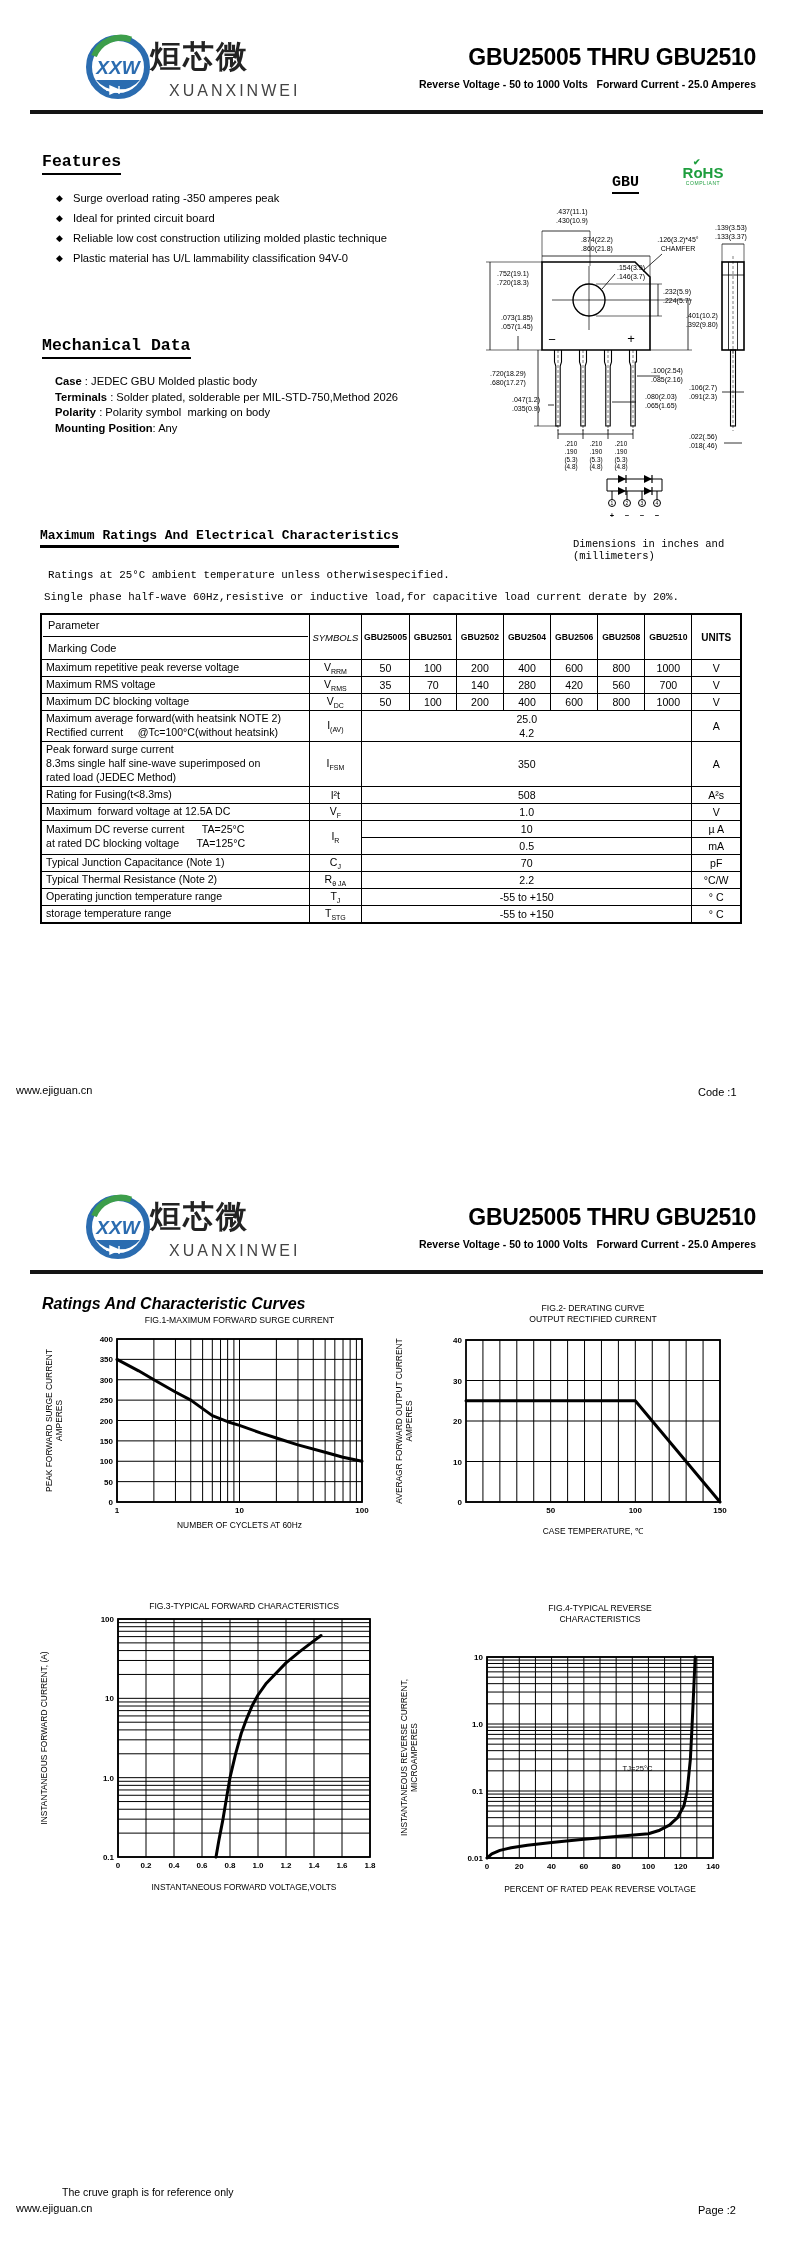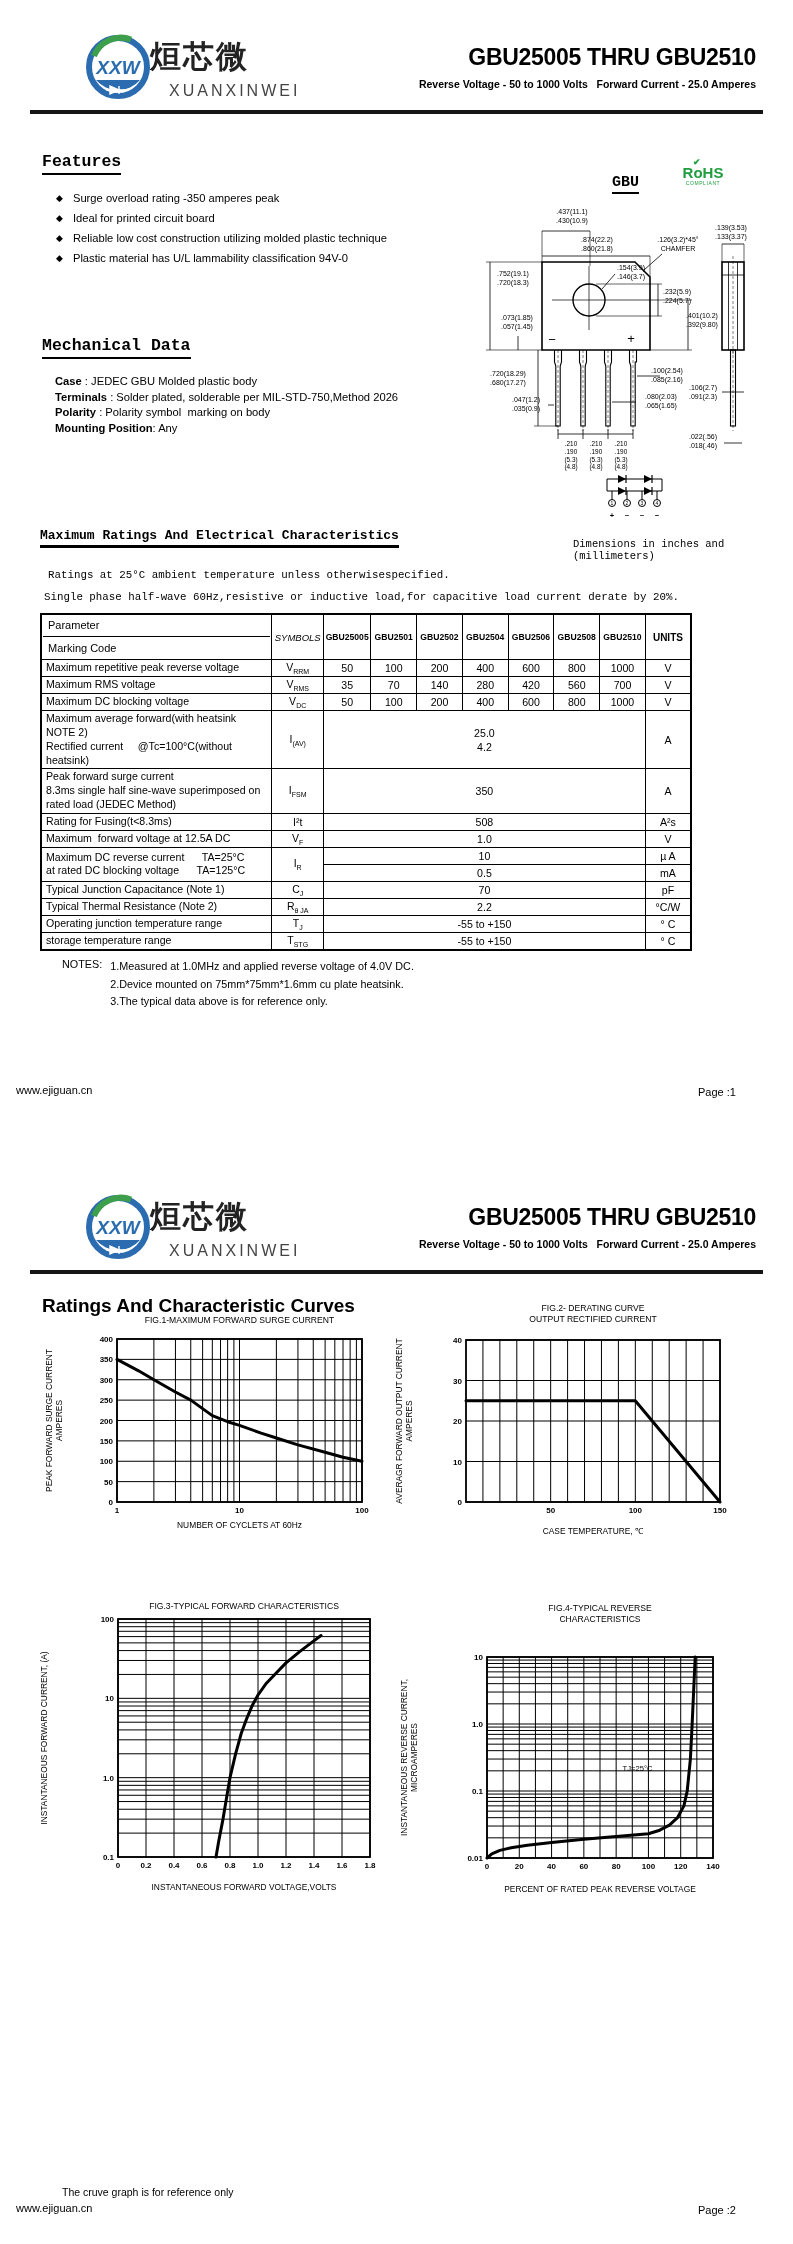--- a/index.html
+++ b/index.html
@@ -37,21 +37,21 @@
   .dim-sp{font-size:6.4px;line-height:7.8px;}
   .body-sign{position:absolute;transform:translateX(-50%);font-size:13px;}
   .pin{position:absolute;transform:translate(-50%,-50%);font-size:5px;}
   .psym{position:absolute;transform:translate(-50%,-50%);font-size:7.5px;font-weight:bold;}
   
   #ratings-h{left:40px;top:528px;font-size:13px;border-bottom:3px solid #000;}
   #dim-note{left:553px;top:538px;font-size:10.5px;margin-left:20px;}
   #intro1{left:48px;top:569px;font-size:10.8px;}
   #intro2{left:44px;top:591px;font-size:10.8px;}
   
-  #ratings-table{position:absolute;left:40px;top:613px;width:652px;border-collapse:collapse;border:2px solid #000;}
+  #ratings-table{position:absolute;left:40px;top:613px;width:702px;border-collapse:collapse;border:2px solid #000;}
   #ratings-table td{border:1px solid #000;}
   .param-h{width:290px;font-size:11px;}
   .ph1{border-bottom:1px solid #000;padding:3px 5px 5px;}
   .ph2{padding:5px 5px 4px;}
   .sym-h{width:50px;text-align:center;font-size:9.5px;font-style:italic;}
   .dev-h{width:45px;text-align:center;font-size:8.6px;font-weight:bold;padding:1px;}
   .unit-h{width:48px;text-align:center;font-size:10px;font-weight:bold;}
   .param{font-size:10.6px;padding:1px 4px;white-space:pre-wrap;line-height:13.8px;}
   .sym{text-align:center;font-size:10.5px;}
   .sym sub{font-size:7px;}
@@ -59,21 +59,21 @@
   .unit{text-align:center;font-size:10.6px;padding:1px 2px;}
   
   .notes{position:absolute;left:62px;top:958px;display:flex;font-size:10.8px;}
   .notes-items{margin-left:8px;line-height:17.5px;}
   
   .site{position:absolute;left:0;width:100%;text-align:left;font-size:11px;padding-left:16px;}
   .pageno{position:absolute;left:698px;font-size:11px;}
   #site1{top:1084px;} #page1n{top:1086px;}
   #site2{top:2202px;} #page2n{top:2204px;}
   
-  #curves-h{position:absolute;left:42px;top:1295px;font-size:19px;font-weight:bold;}
+  #curves-h{position:absolute;left:42px;top:1295px;font-size:16px;font-weight:bold;font-style:italic;}
   .chart{position:absolute;}
   #note2{position:absolute;left:62px;top:2186px;font-size:10.5px;}
 </style>
 </head>
 <body>
 
 <div class="canvas">
 
   <div class="hdr">
     <svg class="logo-svg" width="66" height="66" viewBox="0 0 66 66">
@@ -385,31 +385,23 @@
         </tr>
         <tr>
           <td class="param" rowspan="1">storage temperature range</td>
           <td class="sym" rowspan="1">T<sub>STG</sub></td>
           <td class="val" colspan="7">-55 to +150</td>
           <td class="unit">° C</td>
         </tr>
       </tbody>
     </table>
 
-  <div class="notes">
-    <div>NOTES:</div>
-    <div class="notes-items">
-      <div>1.Measured at 1.0MHz and applied reverse voltage of 4.0V DC.</div>
-      <div>2.Device mounted on 75mm*75mm*1.6mm cu plate heatsink.</div>
-      <div>3.The typical data above is for reference only.</div>
-    </div>
-  </div>
 
   <div class="site" id="site1">www.ejiguan.cn</div>
-  <div class="pageno" id="page1n">Page :1</div>
+  <div class="pageno" id="page1n">Code :1</div>
 
   <div class="hdr hdr2">
     <svg class="logo-svg" width="66" height="66" viewBox="0 0 66 66">
       <circle cx="33" cy="33" r="29" fill="#fff" stroke="#2b6cb0" stroke-width="6"></circle>
       <path d="M9,22 A29,29 0 0 1 46,5.5" fill="none" stroke="#3d9e4b" stroke-width="6"></path>
       <path d="M11,46 A29,29 0 0 0 55,46 Z" fill="#2b6cb0"></path>
       <text x="33" y="40" text-anchor="middle" font-size="19" font-weight="bold" font-style="italic" fill="#2b6cb0" font-family="Liberation Sans, sans-serif">XXW</text>
       <path d="M25,52 L25,60 L34,56 Z M34,52 L34,60 M21,56 L25,56 M34,56 L40,56" fill="#fff" stroke="#fff" stroke-width="1.4"></path>
     </svg>
     <div class="brand-cn">烜芯微</div>

